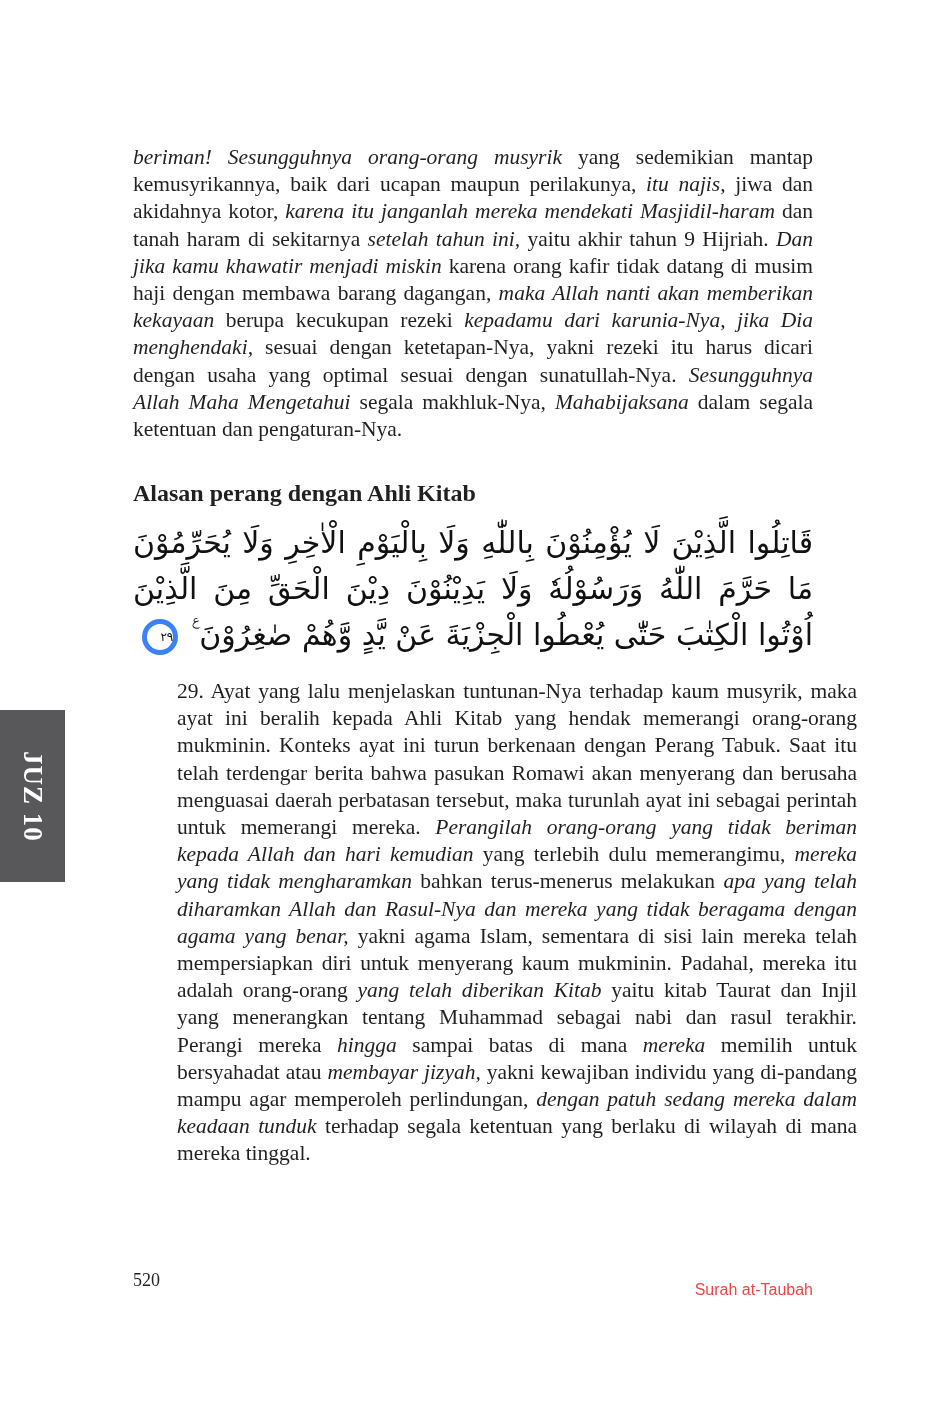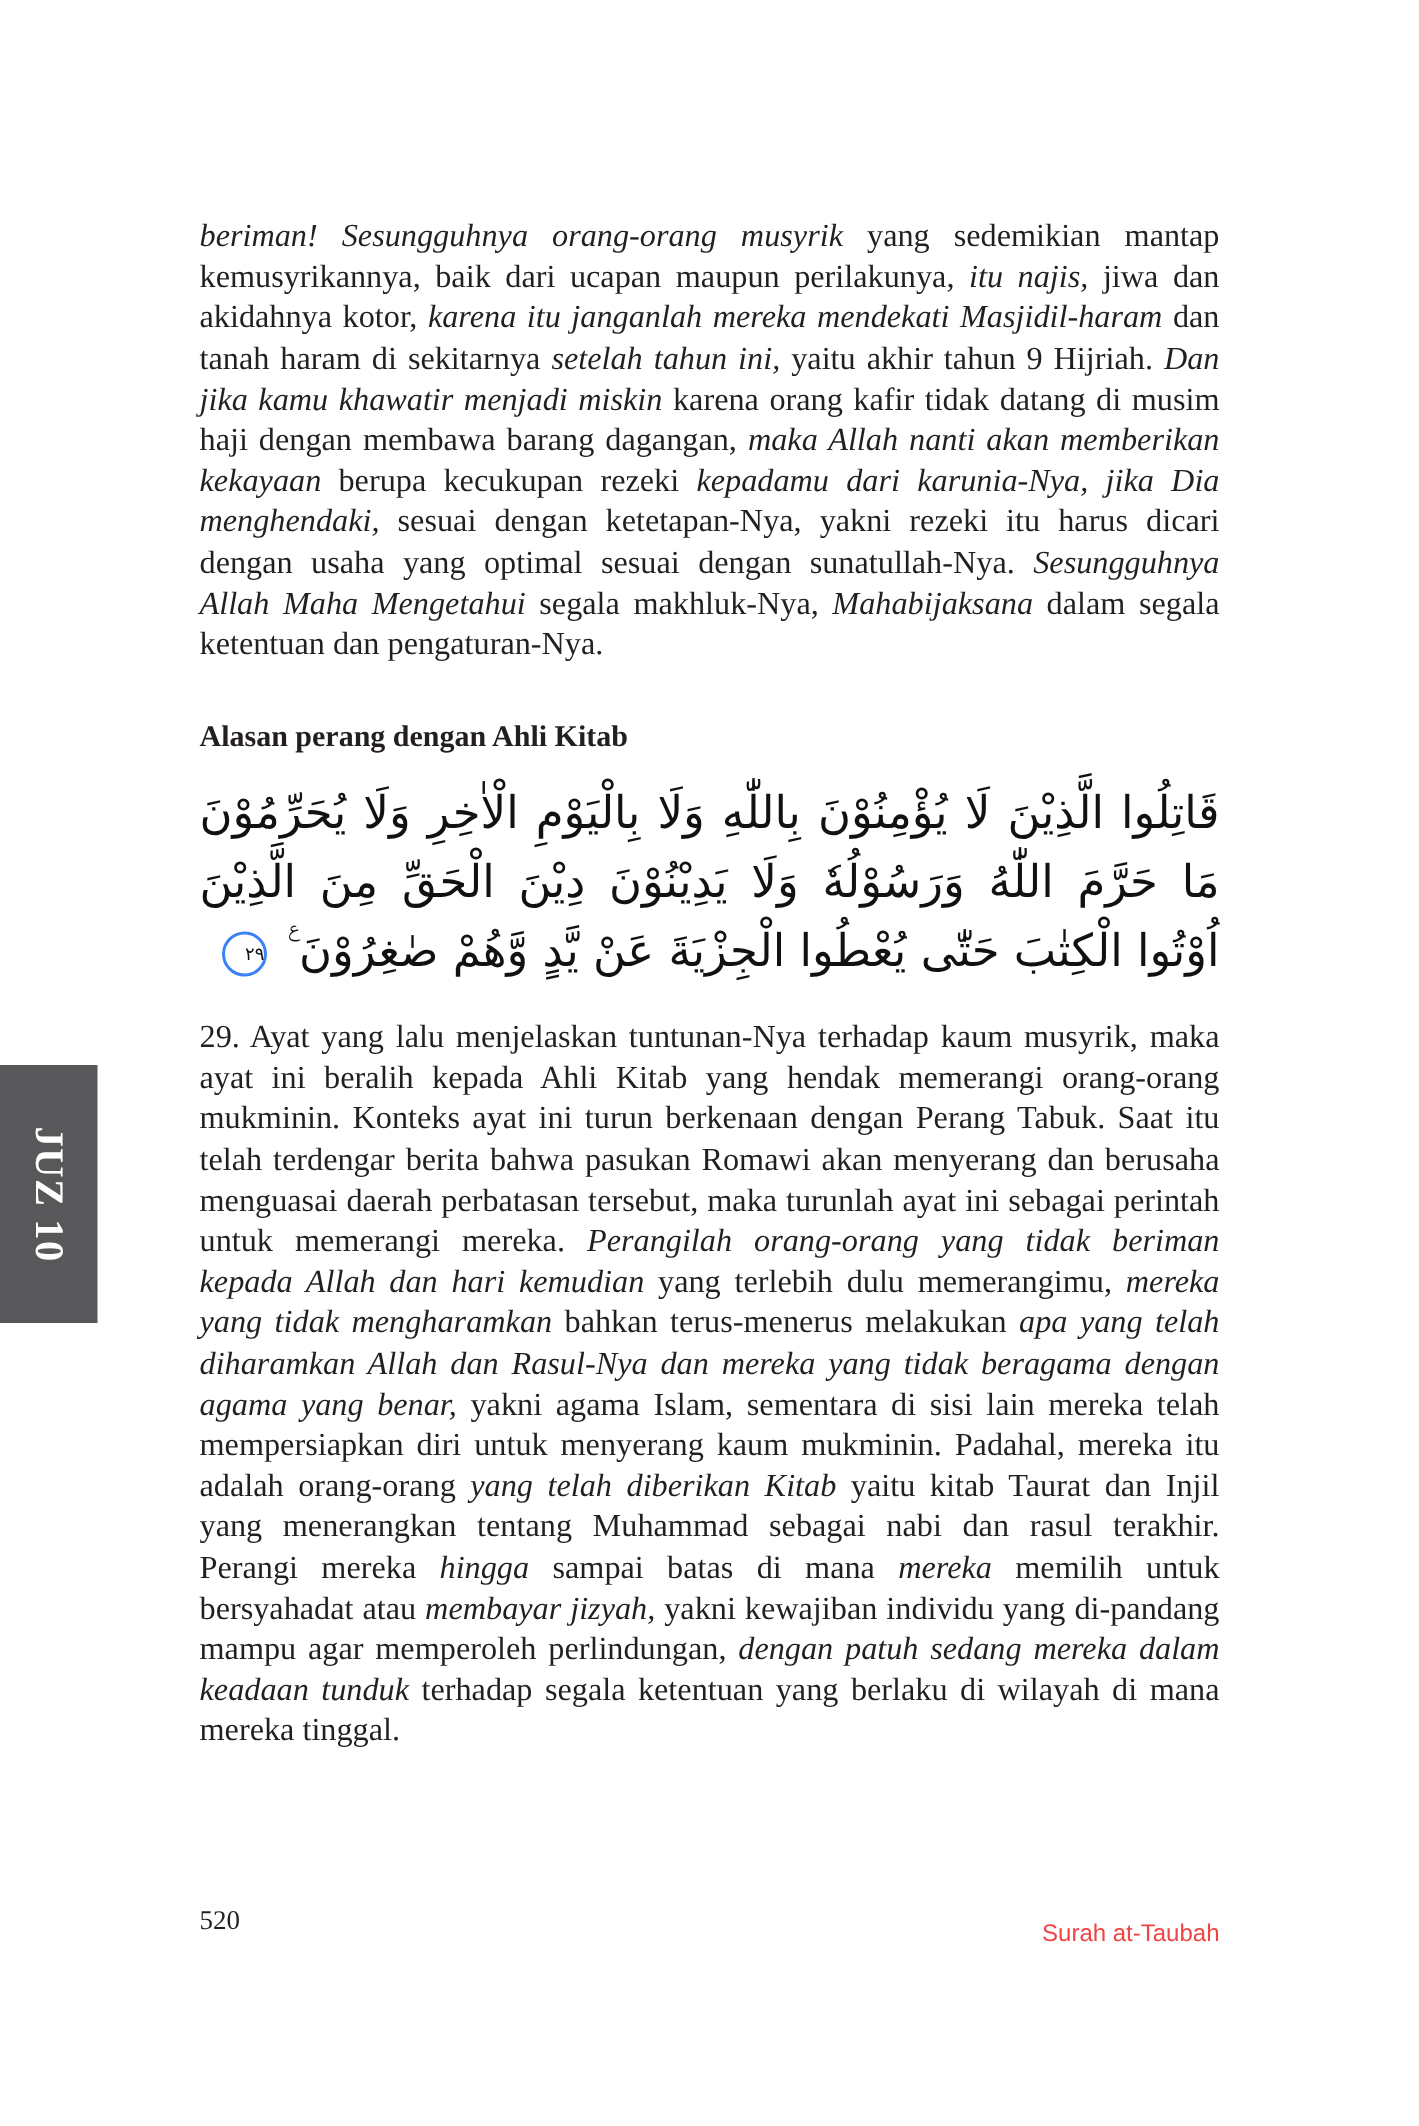--- a/index.html
+++ b/index.html
@@ -9,34 +9,34 @@
     position: absolute; left: 133px; width: 680px;
     font-family: "Liberation Serif", "DejaVu Serif", serif;
     font-size: 21.5px; line-height: 27.2px; text-align: justify;
     color: #231f20;
   }
   .body-text i { font-style: italic; }
   .p1 { top: 144px; }
   .heading {
     position: absolute; left: 133px; top: 480px;
     font-family: "Liberation Serif", "DejaVu Serif", serif;
-    font-weight: bold; font-size: 20px; color: #231f20;
+    font-weight: bold; font-size: 24px; color: #231f20;
   }
   .arabic {
     position: absolute; left: 133px; top: 520px; width: 680px;
     direction: rtl; text-align: justify; text-align-last: right;
     font-family: "DejaVu Sans", sans-serif;
     font-size: 30px; line-height: 46px; color: #111;
   }
   .ayah-mark {
-    display: inline-block; width: 26px; height: 26px; border: 2px solid #3b82f6;
+    display: inline-block; width: 26px; height: 26px; border: 5px solid #3b82f6;
     border-radius: 50%; font-size: 12px; line-height: 26px; text-align: center;
     vertical-align: middle; margin-right: 4px; direction: ltr;
   }
-  .p2 { top: 678px; }
+  .p2 { top: 678px; margin-left: 44px; }
   .juz-tab {
     position: absolute; left: 0; top: 710px; width: 65px; height: 172px;
     background: #58585a; display: flex; align-items: center; justify-content: center;
   }
   .juz-tab span {
     writing-mode: vertical-rl; transform: rotate(0deg);
     font-family: "Liberation Serif", "DejaVu Serif", serif;
     font-weight: bold; font-size: 27px; letter-spacing: 1px; color: #ffffff;
   }
   .page-number {

